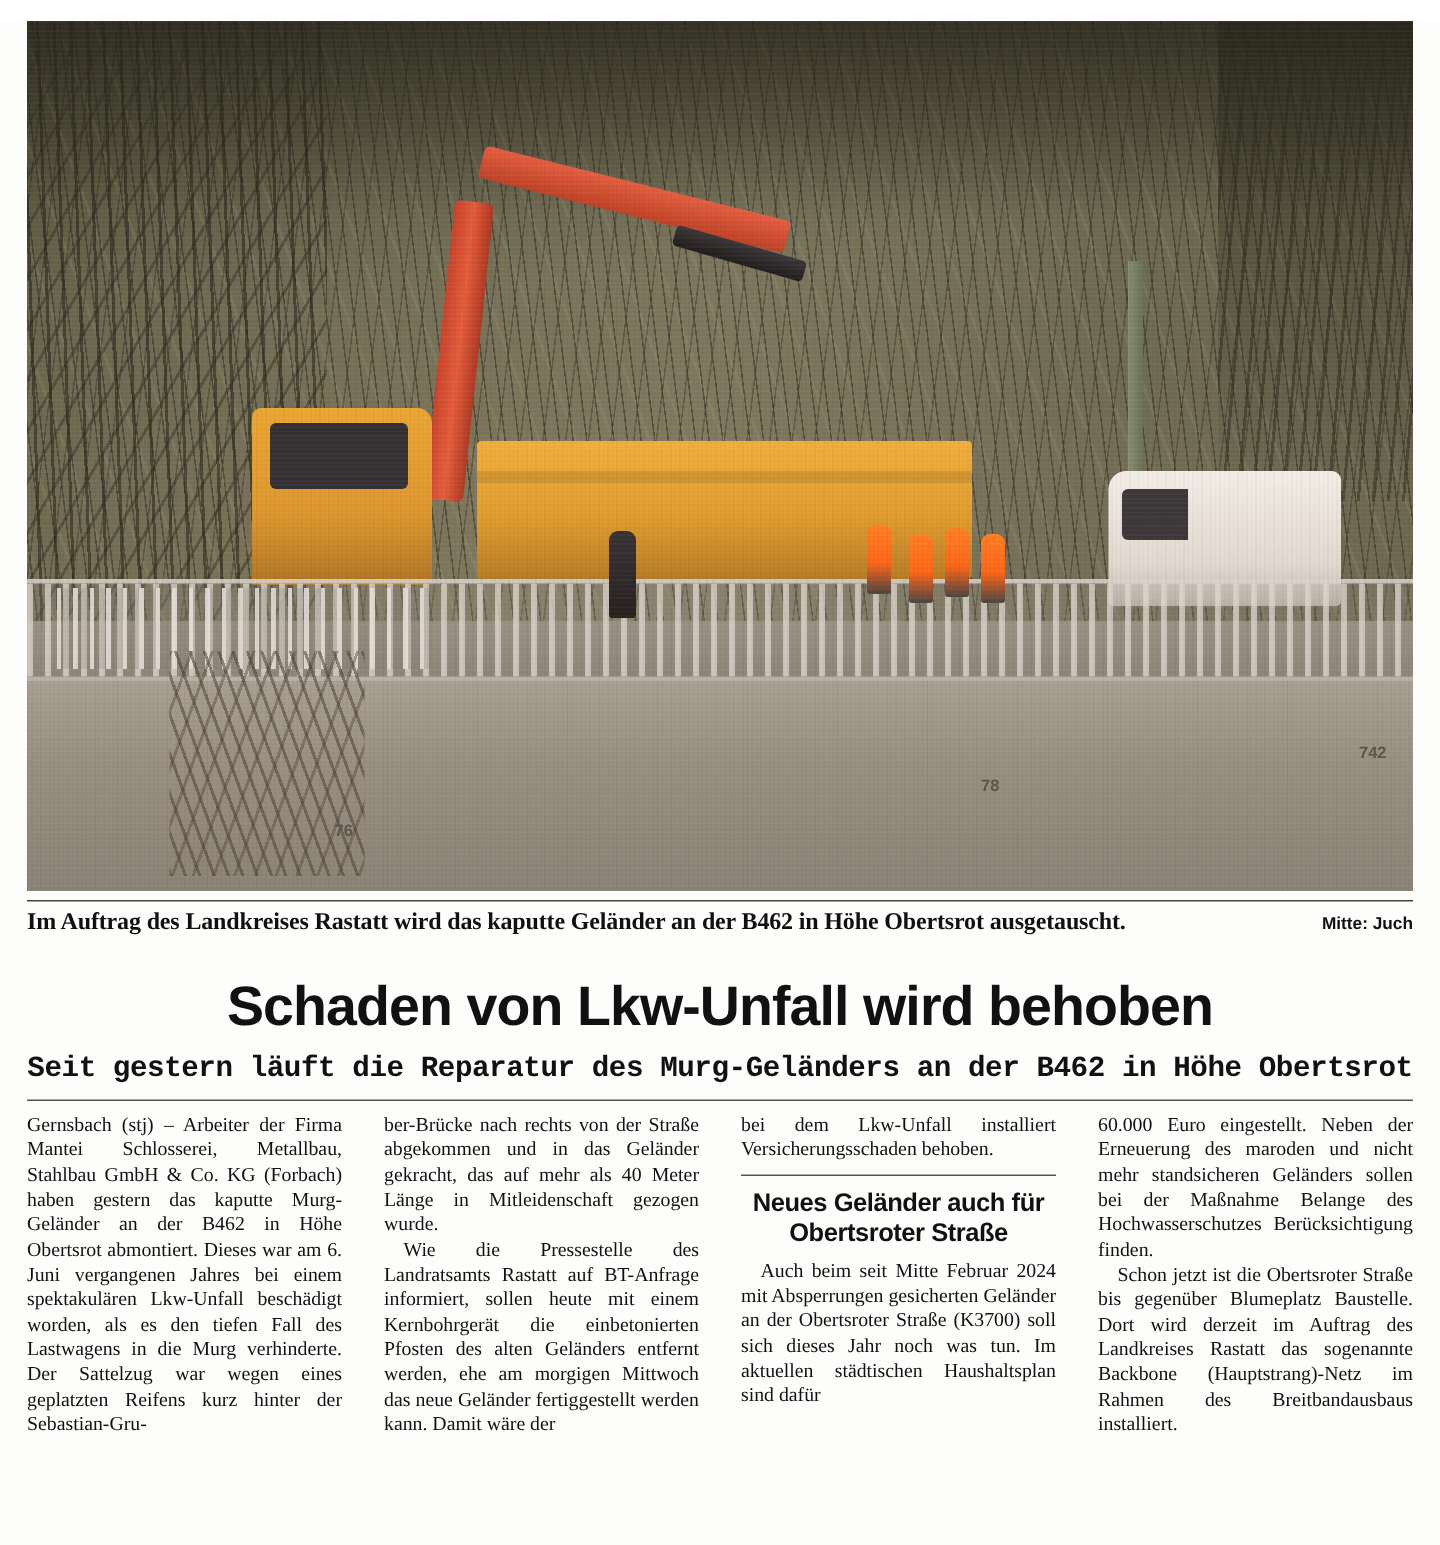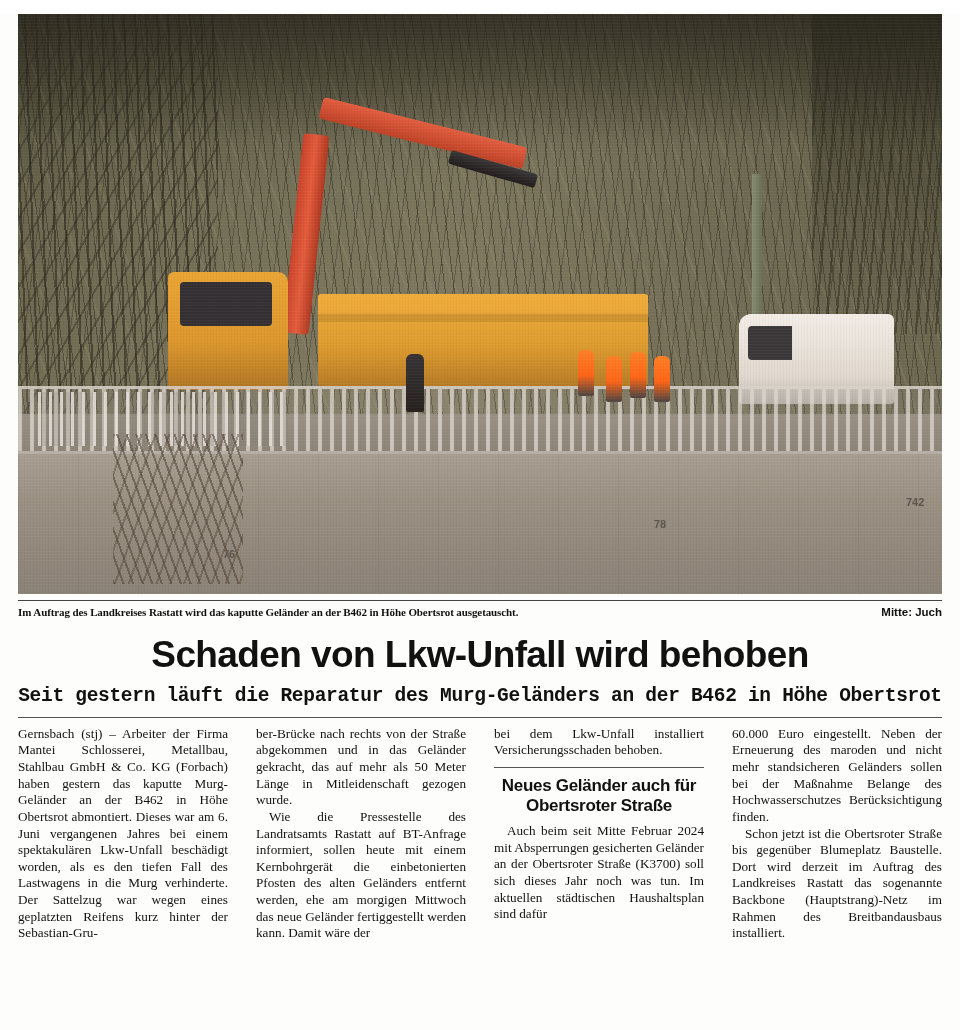--- a/index.html
+++ b/index.html
@@ -191,39 +191,39 @@
     margin: 6px 18px 0 18px;
     border-top: 1px solid #444;
     padding-top: 5px;
     display: flex;
     justify-content: space-between;
     align-items: baseline;
   }
   .caption {
     font-family: "Liberation Serif", serif;
     font-weight: bold;
-    font-size: 11px;
+    font-size: 16px;
     letter-spacing: -0.1px;
   }
   .credit {
     font-family: "Liberation Sans", sans-serif;
     font-weight: bold;
     font-size: 11.5px;
     white-space: nowrap;
     padding-left: 12px;
   }
 
   
   .headline {
     text-align: center;
     font-family: "Liberation Sans", sans-serif;
     font-weight: bold;
     font-size: 37px;
     letter-spacing: -0.6px;
-    margin: 18px 18px 0 18px;
+    margin: 28px 18px 0 18px;
     line-height: 1.05;
   }
   .subhead {
     text-align: center;
     font-family: Liberation Mono, monospace;
     font-weight: bold;
     font-size: 19.5px;
     letter-spacing: -0.3px;
     margin: 10px 18px 0 18px;
   }
@@ -322,21 +322,21 @@
   <div class="subhead">Seit gestern läuft die Reparatur des Murg-Geländers an der B462 in Höhe Obertsrot</div>
   <div class="rule-under-sub"></div>
 
   <div class="cols">
 
     <div class="col">
       <p class="first">Gernsbach (stj) – Arbeiter der Firma Mantei Schlosserei, Metallbau, Stahlbau GmbH &amp; Co. KG (Forbach) haben gestern das kaputte Murg-Geländer an der B462 in Höhe Obertsrot abmontiert. Dieses war am 6. Juni vergangenen Jahres bei einem spektakulären Lkw-Unfall beschädigt worden, als es den tiefen Fall des Lastwagens in die Murg verhinderte. Der Sattelzug war wegen eines geplatzten Reifens kurz hinter der Sebastian-Gru-</p>
     </div>
 
     <div class="col">
-      <p class="first">ber-Brücke nach rechts von der Straße abgekommen und in das Geländer gekracht, das auf mehr als 50 Meter Länge in Mitleidenschaft gezogen wurde.</p>
+      <p class="first">ber-Brücke nach rechts von der Straße abgekommen und in das Geländer gekracht, das auf mehr als 40 Meter Länge in Mitleidenschaft gezogen wurde.</p>
       <p>Wie die Pressestelle des Landratsamts Rastatt auf BT-Anfrage informiert, sollen heute mit einem Kernbohrgerät die einbetonierten Pfosten des alten Geländers entfernt werden, ehe am morgigen Mittwoch das neue Geländer fertiggestellt werden kann. Damit wäre der</p>
     </div>
 
     <div class="col">
       <p class="first">bei dem Lkw-Unfall installiert Versicherungsschaden behoben.</p>
       <div class="col-rule"></div>
       <div class="sub2">Neues Geländer auch für Obertsroter Straße</div>
       <p>Auch beim seit Mitte Februar 2024 mit Absperrungen gesicherten Geländer an der Obertsroter Straße (K3700) soll sich dieses Jahr noch was tun. Im aktuellen städtischen Haushaltsplan sind dafür</p>
     </div>
 

